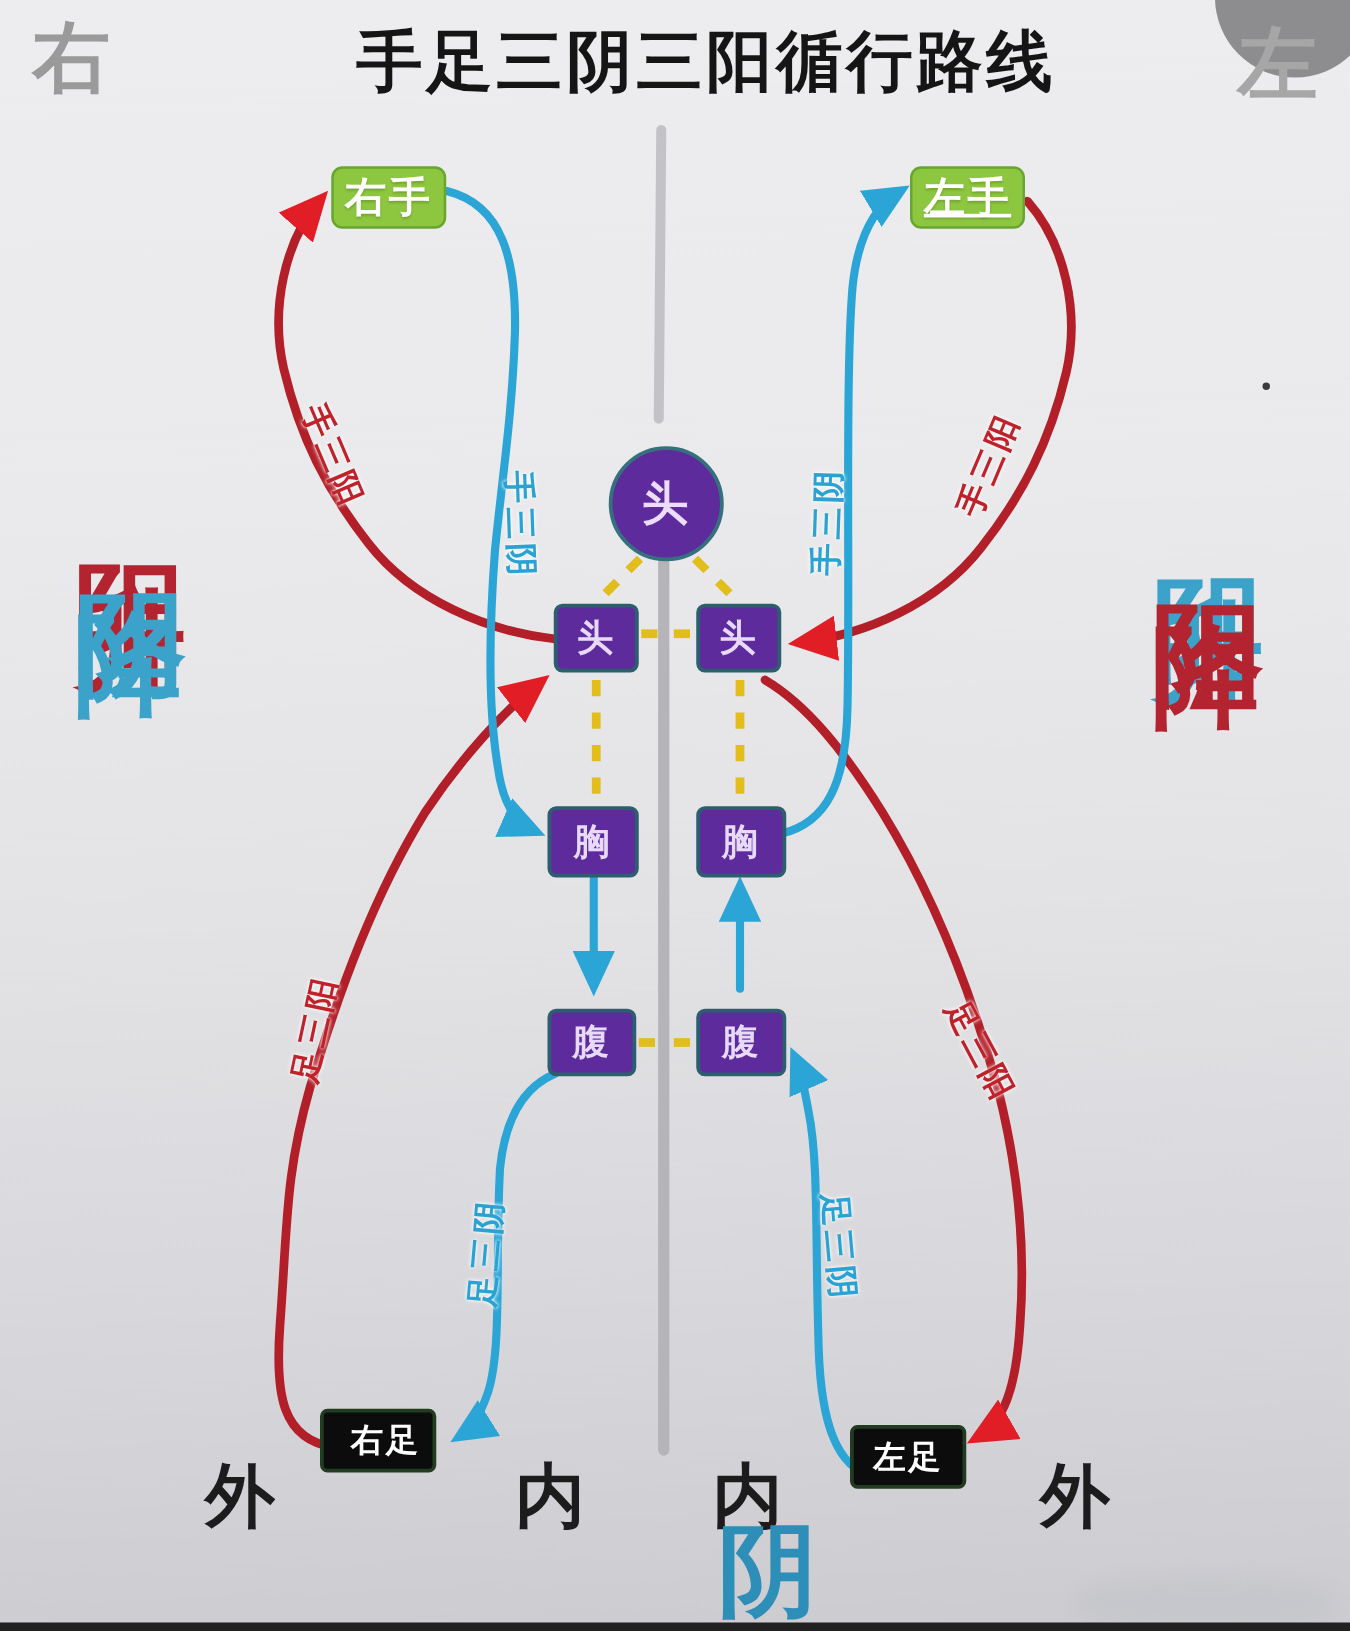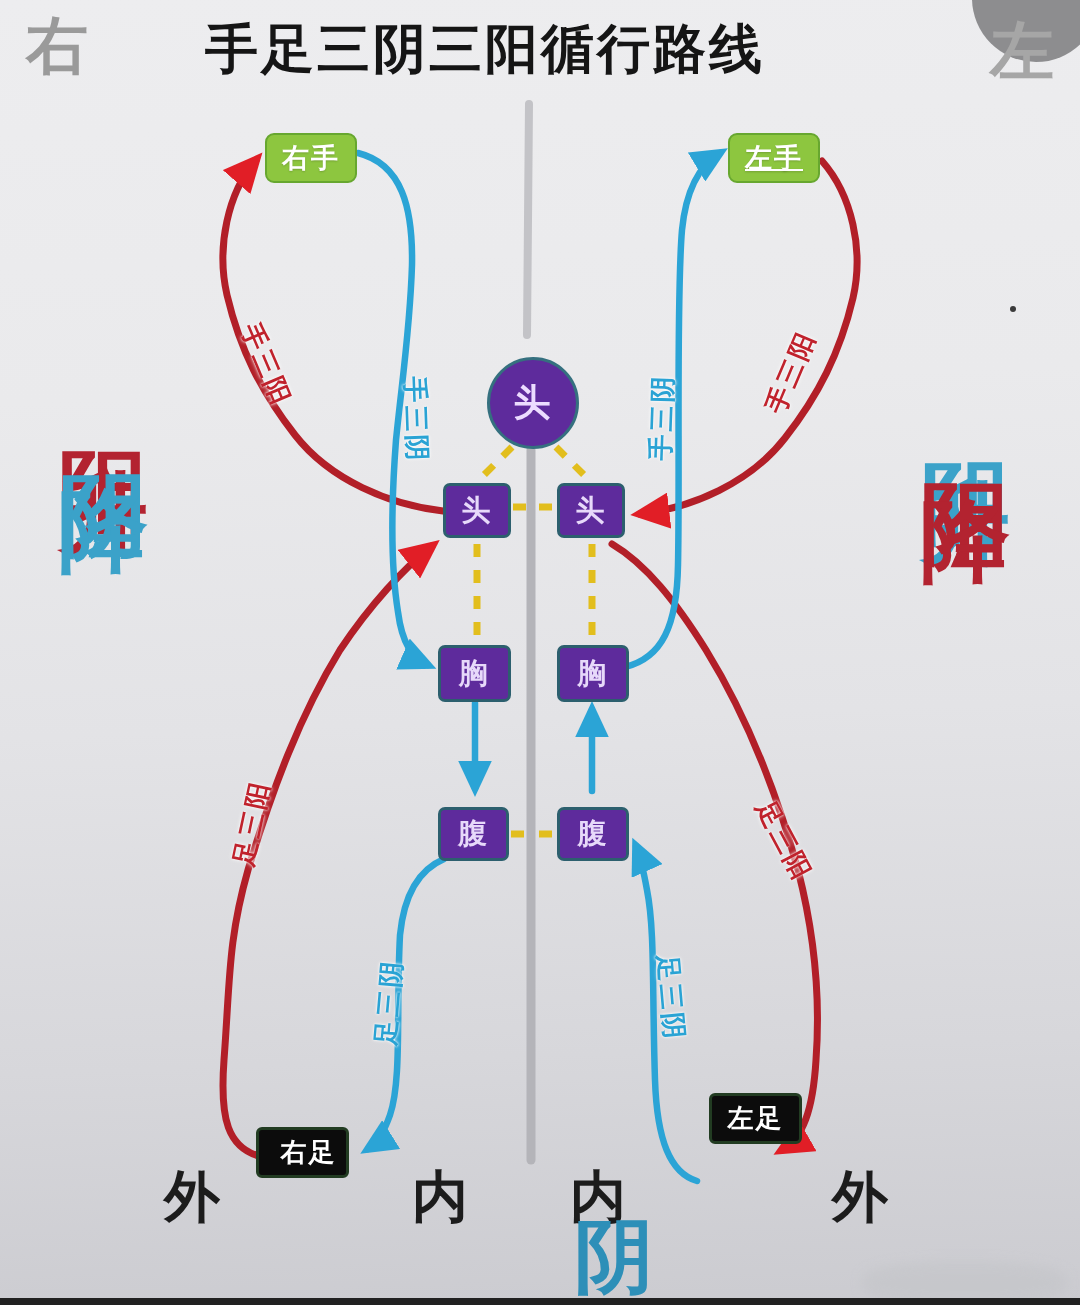--- a/index.html
+++ b/index.html
@@ -6,21 +6,21 @@
   #canvas{
     position:relative;
     width:1080px;height:1305px;
     overflow:hidden;
     background:linear-gradient(178deg,#ededef 0%,#eaeaec 30%,#e3e3e6 55%,#d7d7db 80%,#cbcbd0 100%);
     font-family:"Liberation Sans",sans-serif;
   }
   .abs{position:absolute;}
   .title{
     left:205px;top:14px;width:640px;
-    text-align:left;
+    text-align:right;
     font-family:"Liberation Serif",serif;
     font-weight:700;font-size:53px;color:#151515;letter-spacing:3px;
   }
   .corner{
     font-family:"Liberation Serif",serif;
     font-weight:700;color:#9a9a9a;
   }
   .corner.right{left:26px;top:4px;font-size:62px;}
   .corner.left{left:990px;top:8px;font-size:64px;color:#a6a6a6;z-index:3;}
   .corner-circle{
@@ -28,21 +28,21 @@
     background:#8d8d8f;z-index:2;
   }
   .node{
     display:flex;align-items:center;justify-content:center;
     font-weight:700;color:#ffffff;letter-spacing:2px;
     box-sizing:border-box;z-index:5;
   }
   .hand{
     width:92px;height:50px;border-radius:9px;
     background:#8dc63f;border:2px solid #67a72f;
-    font-size:27px;text-shadow:0 1px 2px rgba(0,0,0,.18);
+    font-size:33px;text-shadow:0 1px 2px rgba(0,0,0,.18);
   }
   .purple{
     background:#5e2b9c;border:3px solid #2c5f6e;border-radius:7px;
     color:#e7d9fa;font-size:29px;
   }
   .circle{
     width:92px;height:92px;border-radius:50%;
     background:#5e2b9c;border:3px solid #35707f;
     color:#ecdcff;font-size:37px;
   }
@@ -152,21 +152,21 @@
   <div class="abs node hand" style="left:265px;top:133px;">右手</div>
   <div class="abs node hand" style="left:728px;top:133px;text-decoration:underline;">左手</div>
   <div class="abs node circle" style="left:487px;top:357px;">头</div>
   <div class="abs node purple" style="left:443px;top:483px;width:68px;height:55px;">头</div>
   <div class="abs node purple" style="left:557px;top:483px;width:68px;height:55px;">头</div>
   <div class="abs node purple" style="left:438px;top:645px;width:73px;height:57px;">胸</div>
   <div class="abs node purple" style="left:557px;top:645px;width:72px;height:57px;">胸</div>
   <div class="abs node purple" style="left:438px;top:807px;width:71px;height:54px;">腹</div>
   <div class="abs node purple" style="left:557px;top:807px;width:72px;height:54px;">腹</div>
   <div class="abs node foot" style="left:256px;top:1127px;padding-left:12px;">右足</div>
-  <div class="abs node foot" style="left:680px;top:1093px;margin-left:29px;">左足</div>
+  <div class="abs node foot" style="left:680px;top:1140px;">左足</div>
 
   <div class="abs side-text" style="left:58px;top:382px;">
     <span class="yang">阳升</span><span class="yin">阴降</span>
   </div>
   <div class="abs side-text" style="left:920px;top:392px;">
     <span class="yin">阴升</span><span class="yang">阳降</span>
   </div>
 
   <div class="abs bottom-label" style="left:164px;top:1160px;">外</div>
   <div class="abs bottom-label" style="left:412px;top:1160px;">内</div>

